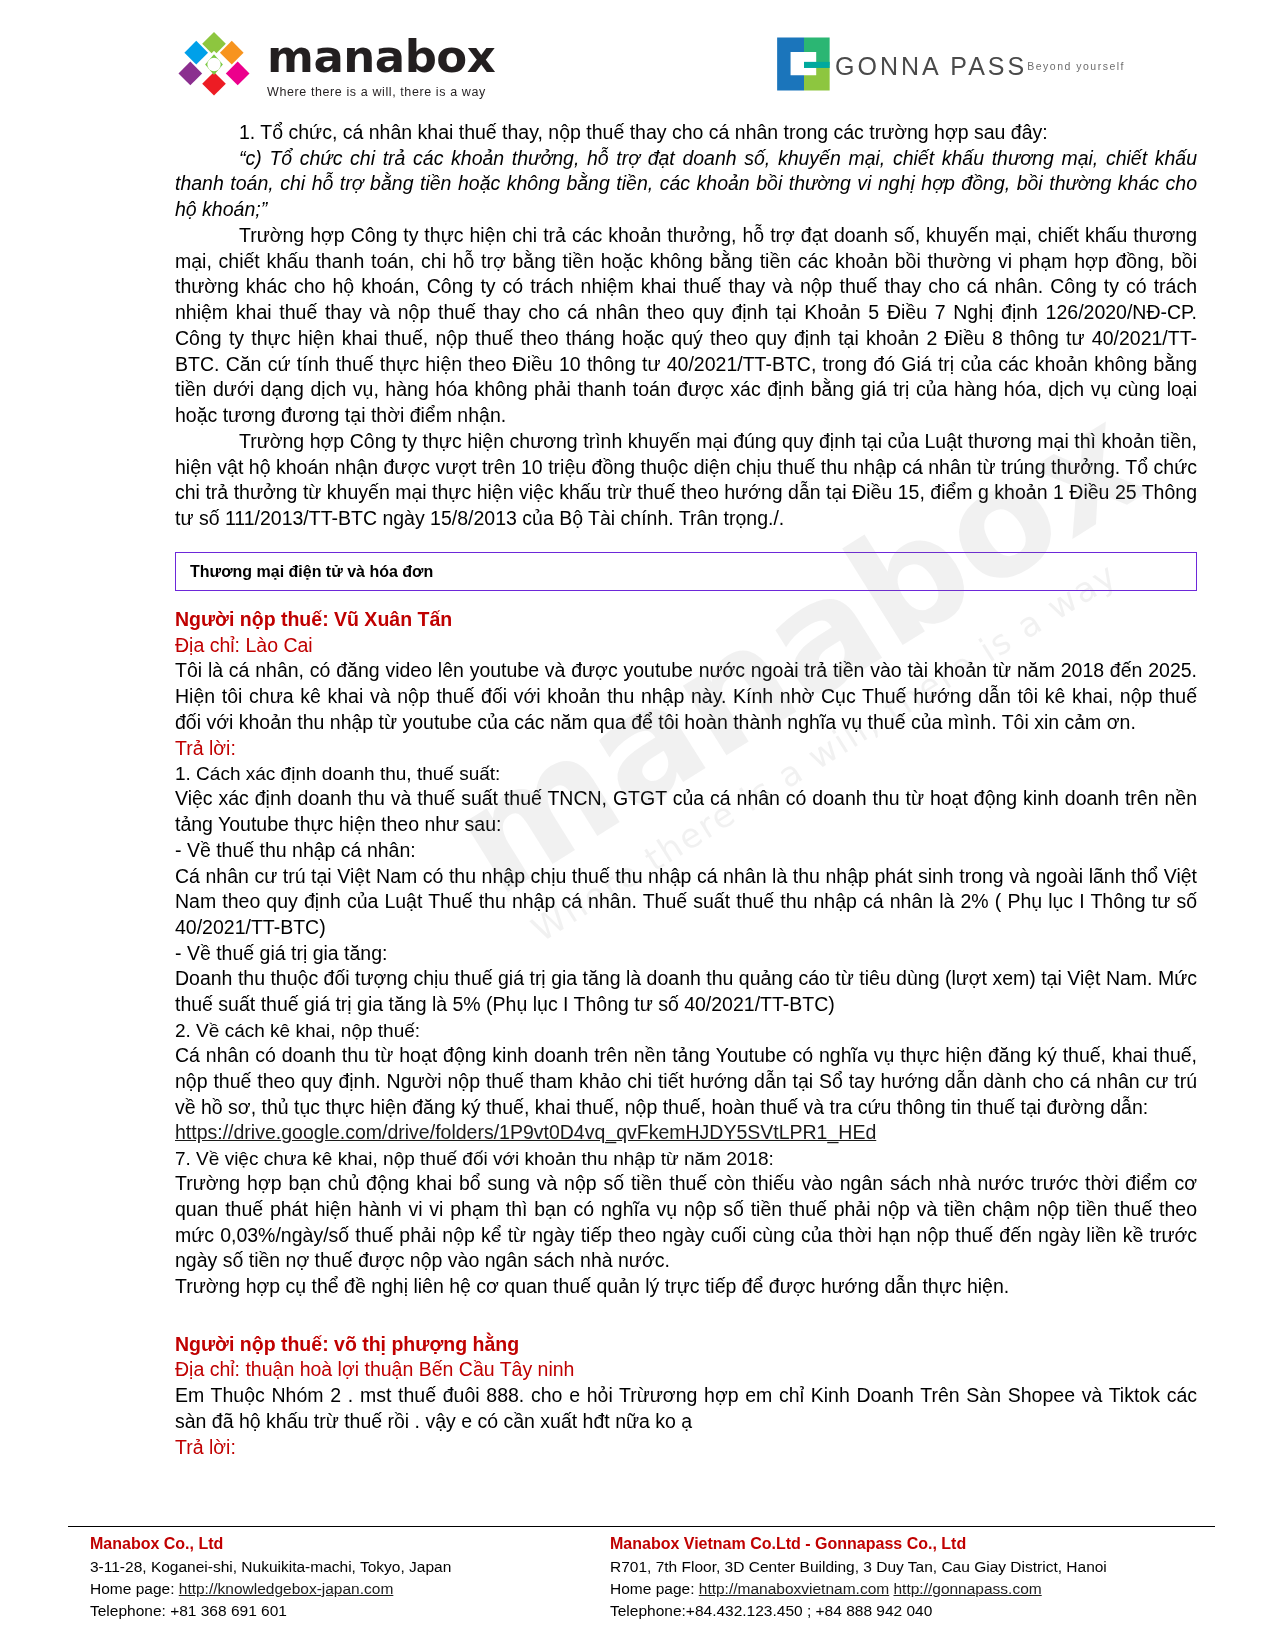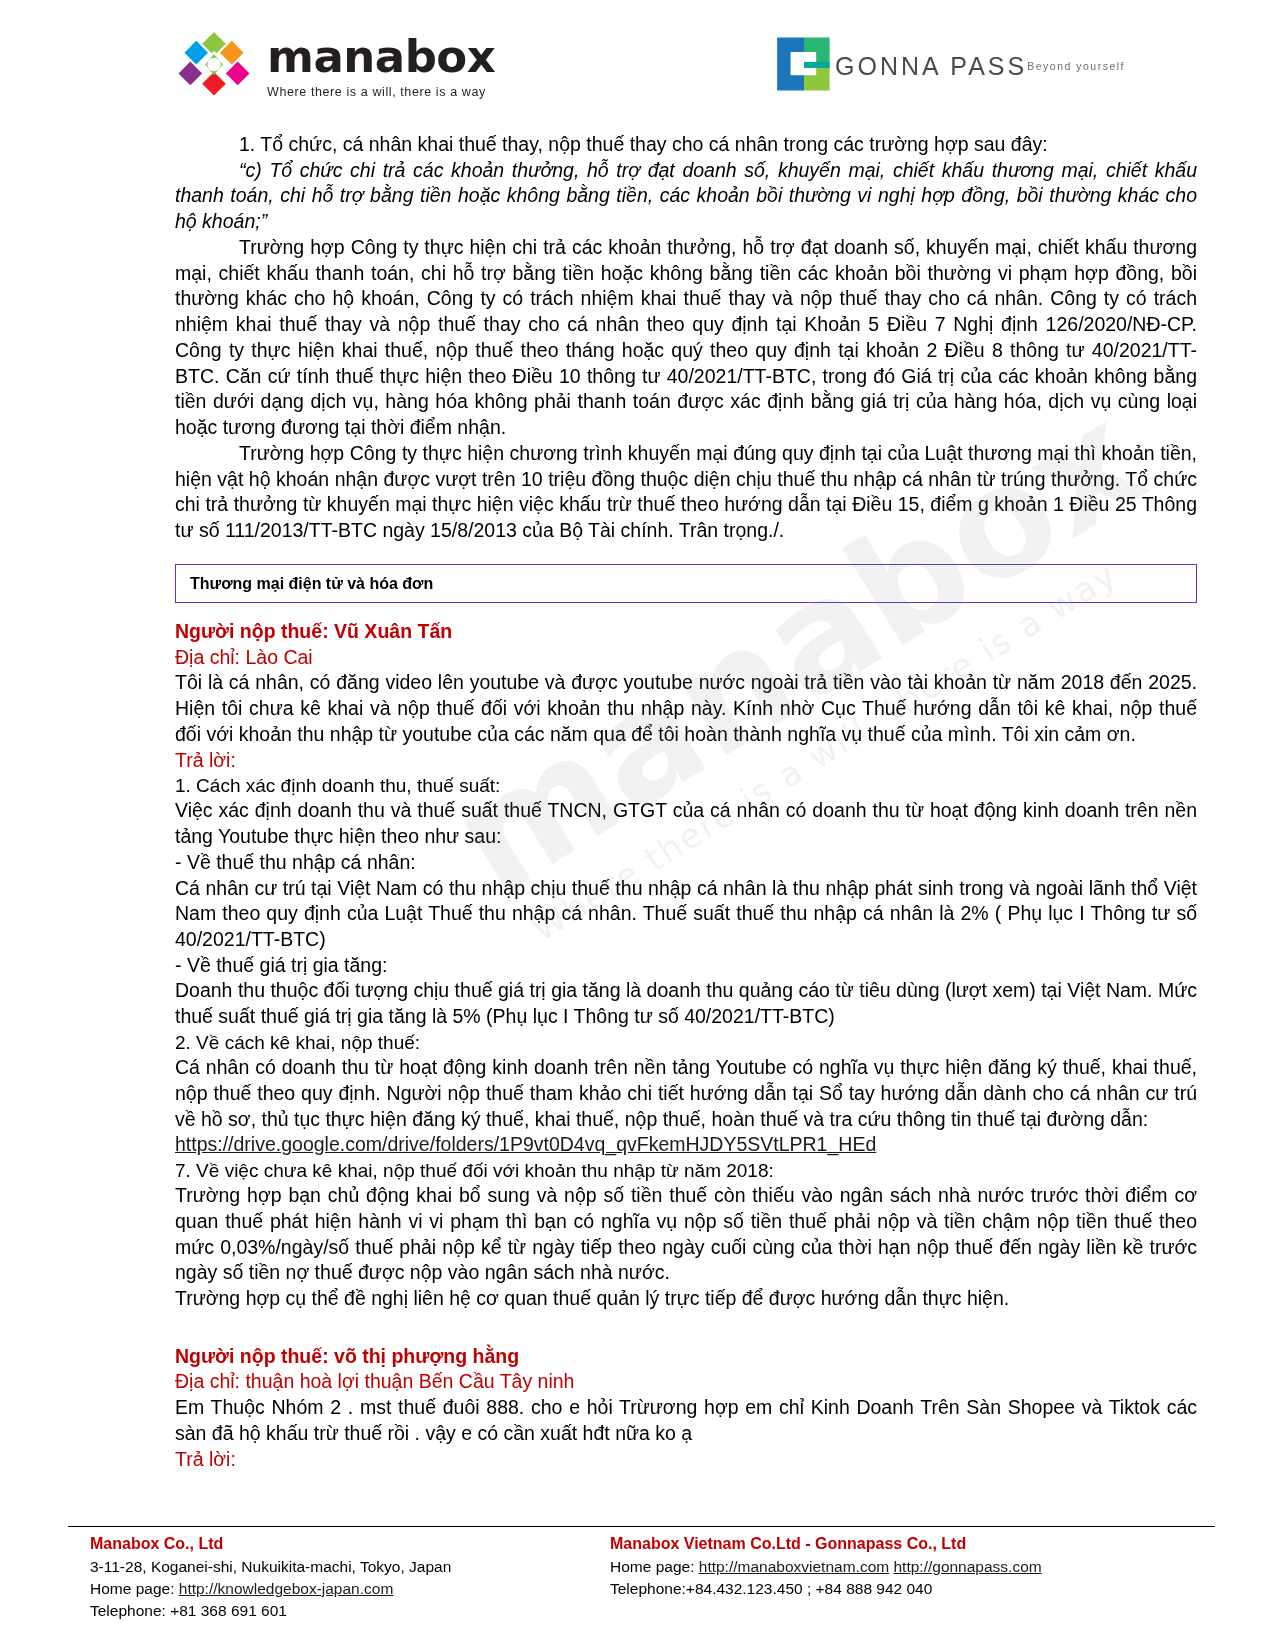--- a/index.html
+++ b/index.html
@@ -62,21 +62,20 @@
     color: #6d6d6d;
     margin-top: 0;
   }
 
   
   .content {
     padding: 0 78px 0 175px;
     font-size: 19.5px;
     line-height: 1.32;
     text-align: justify;
-    margin-top: 12px;
   }
   p { margin: 0; }
   .indent { text-indent: 64px; }
   .italic { font-style: italic; }
 
   .section-box {
     border: 1px solid #6d28d9;
     margin: 20px 0 16px 0;
     padding: 8px 0 8px 14px;
     font-weight: bold;
@@ -225,20 +224,21 @@
         <div class="footer-title">Manabox Co., Ltd</div>
         <div>3-11-28, Koganei-shi, Nukuikita-machi, Tokyo, Japan</div>
         <div>
           <span>Home page:</span>
           <a class="footer-link" href="#">http://knowledgebox-japan.com</a>
         </div>
         <div>Telephone: +81 368 691 601</div>
       </div>
       <div class="footer-col right">
         <div class="footer-title">Manabox Vietnam Co.Ltd - Gonnapass Co., Ltd</div>
+        <div>R701, 7th Floor, 3D Center Building, 3 Duy Tan, Cau Giay District, Hanoi</div>
         <div>
           <span>Home page:</span>
           <a class="footer-link" href="#">http://manaboxvietnam.com</a>
           <a class="footer-link" href="#">http://gonnapass.com</a>
         </div>
         <div>Telephone:+84.432.123.450 ; +84 888 942 040</div>
       </div>
     </div>
   </div>
 

